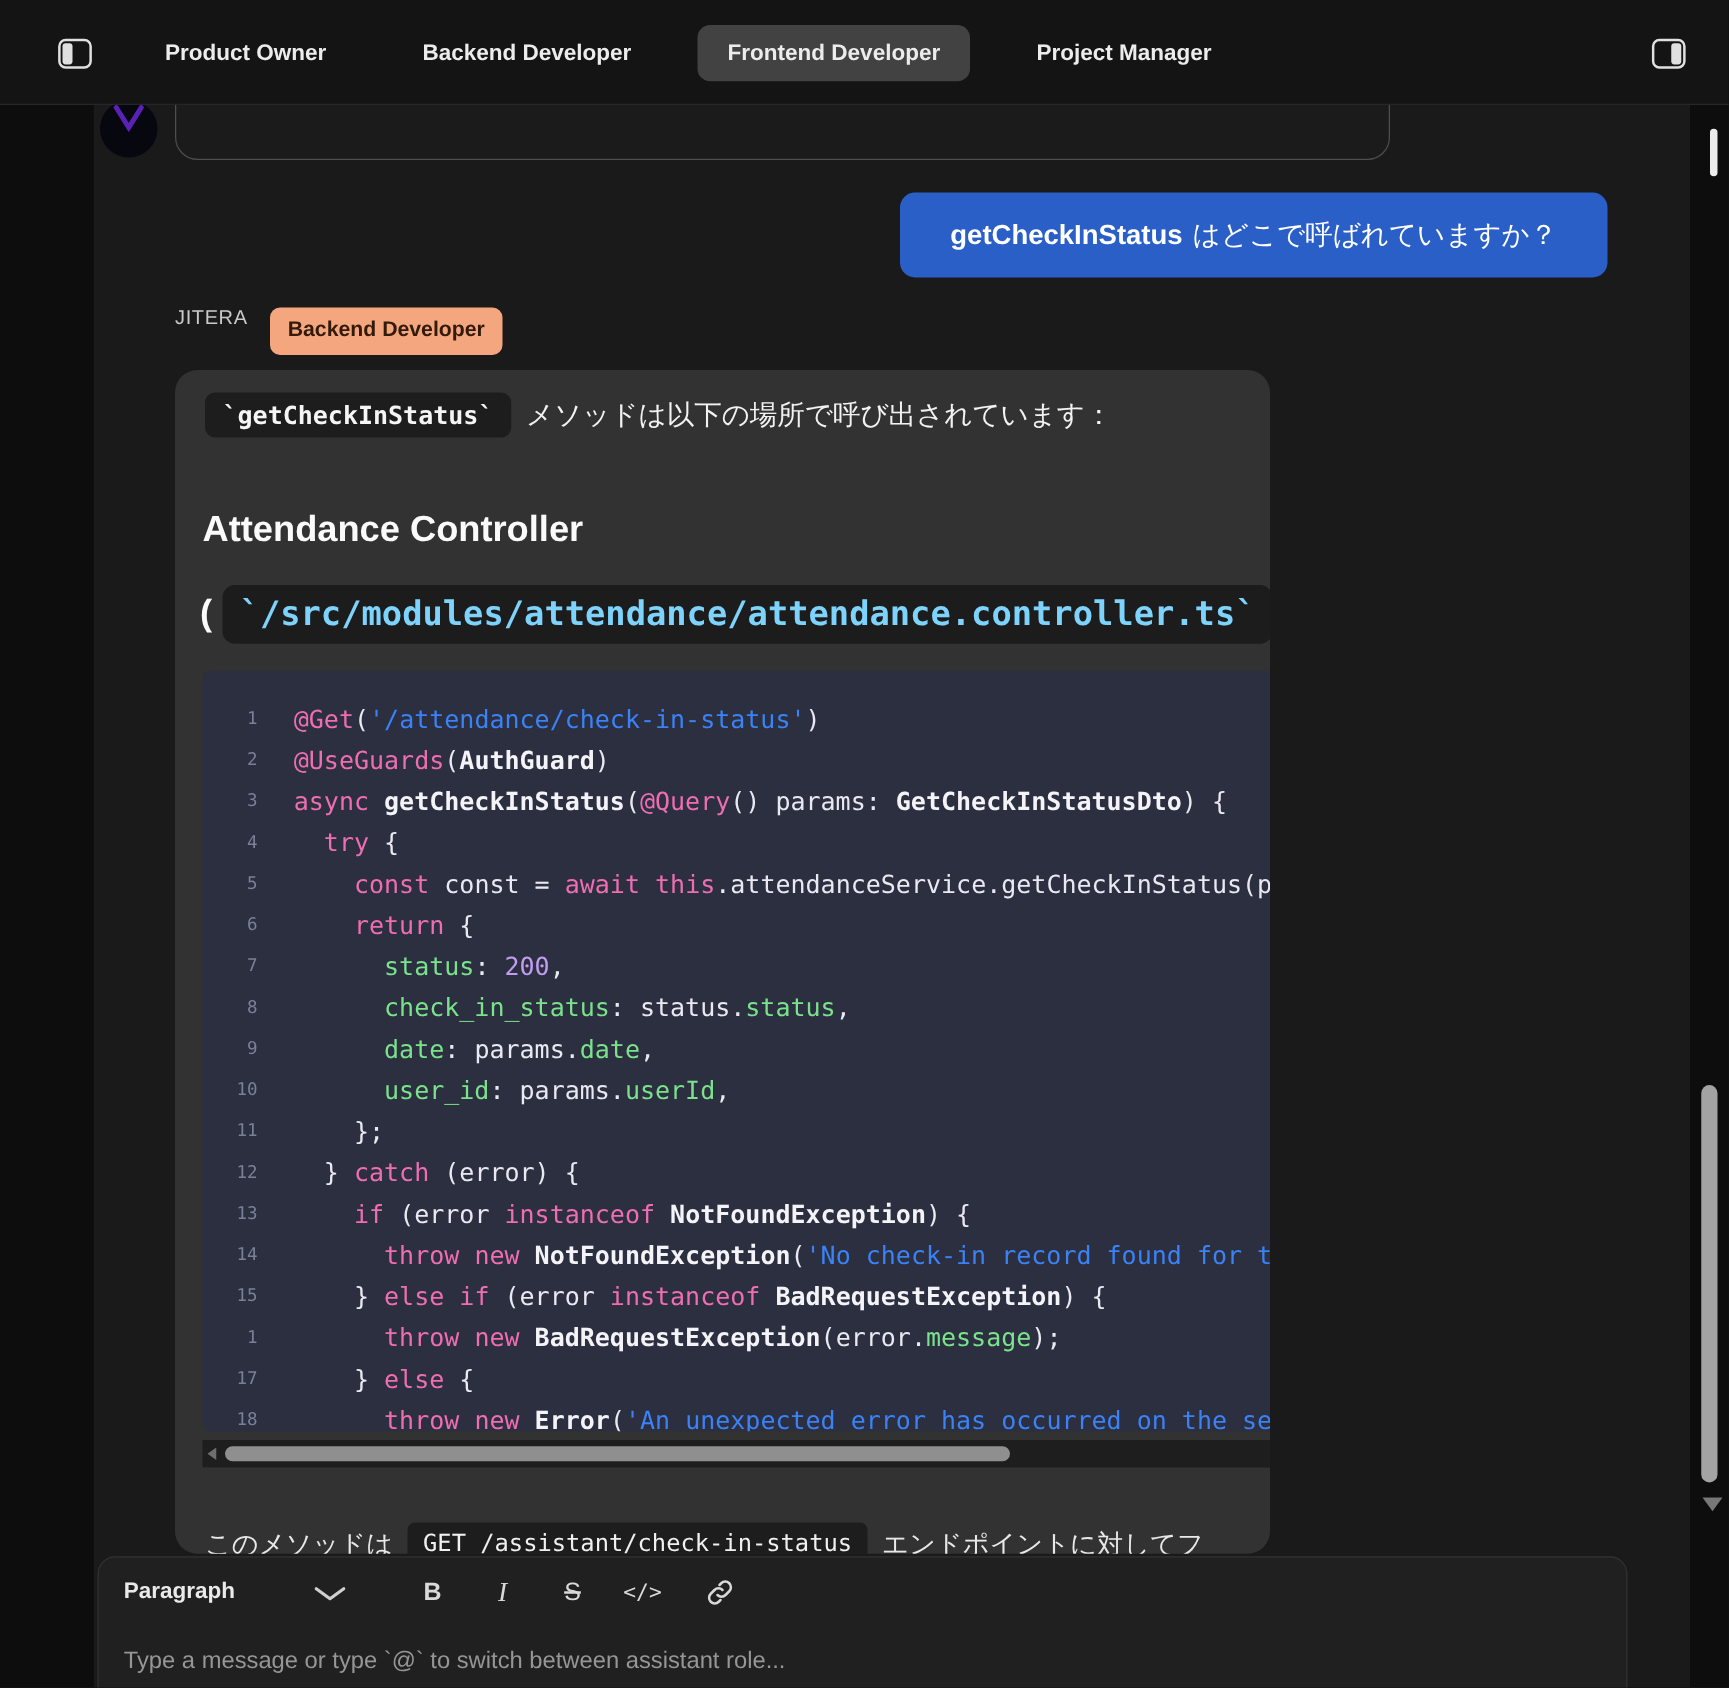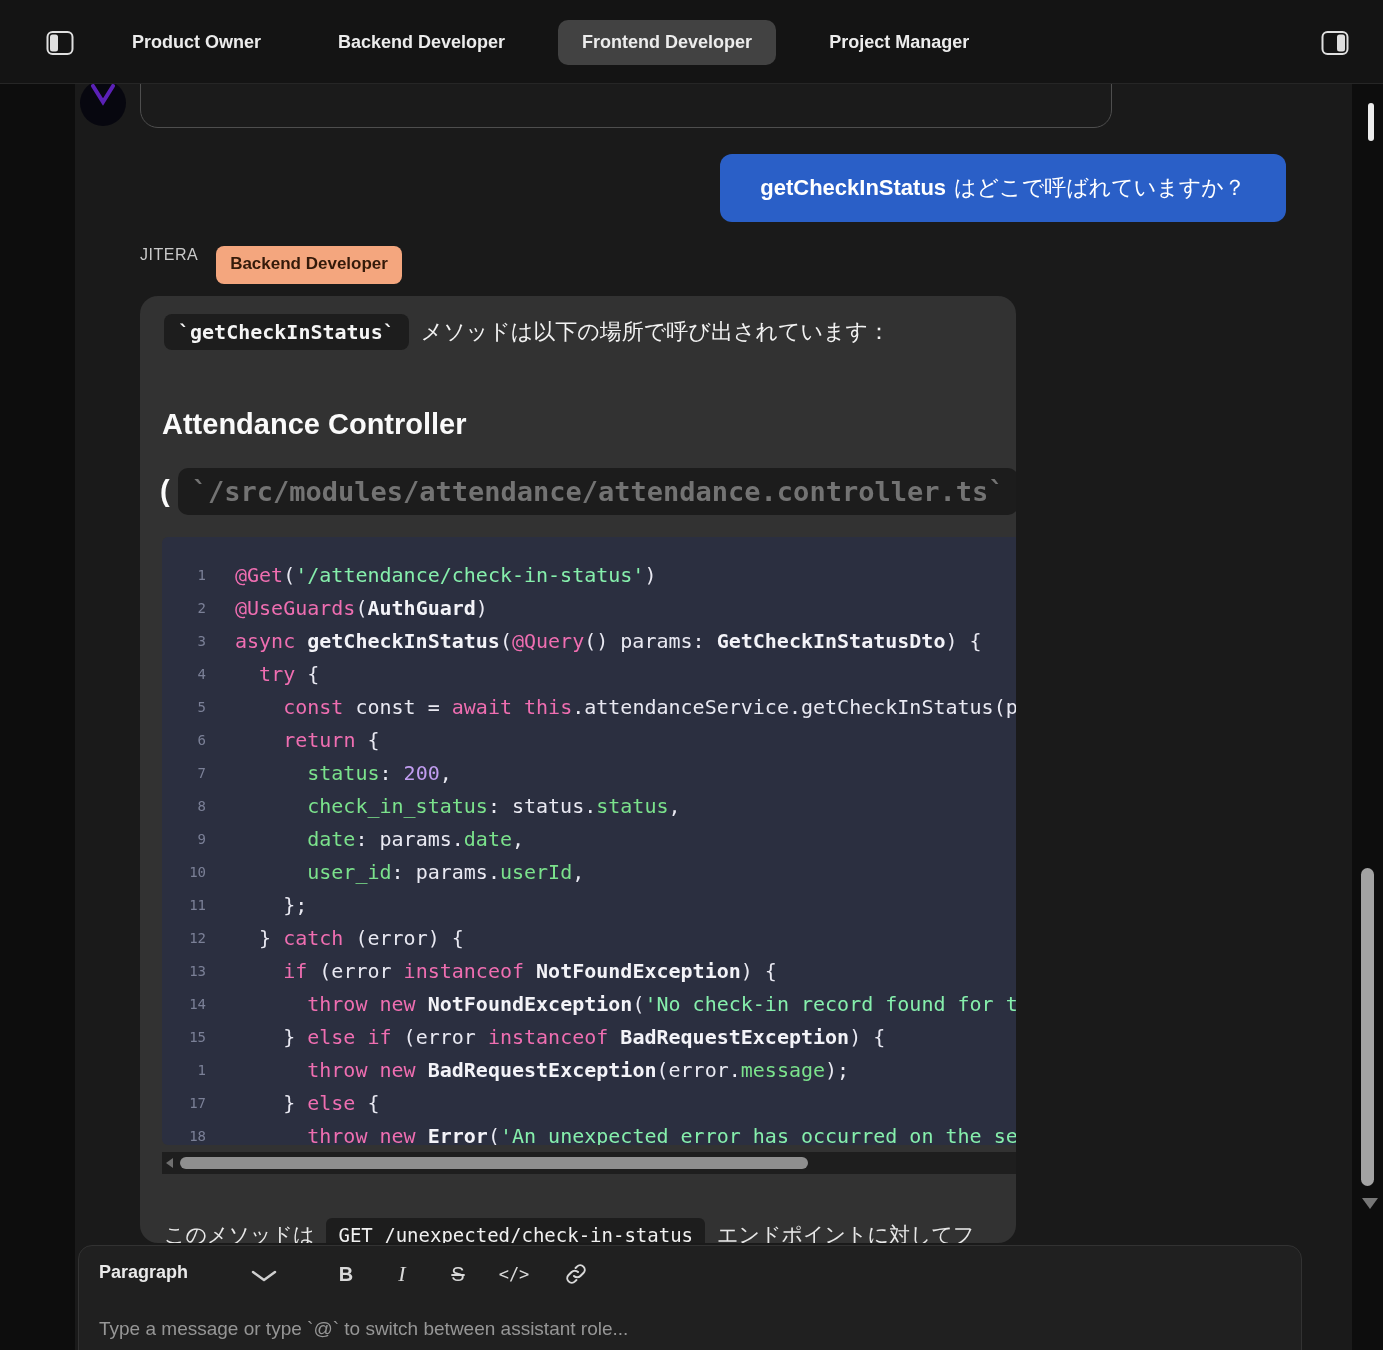--- a/index.html
+++ b/index.html
@@ -60,35 +60,35 @@
     background:#323232; border-radius:18px; z-index:4; overflow:hidden;
   }
   .intro-line { position:absolute; left:24px; top:18px; display:flex; align-items:center; gap:12px; font-size:22px; color:#f2f2f2; white-space:nowrap; }
   .inline-chip {
     background:#1d1d1d; border-radius:8px; padding:6px 14px; color:#f5f5f5;
     font-family:"DejaVu Sans Mono", monospace; font-size:20px; font-weight:600;
   }
   .msg-heading { position:absolute; left:22px; top:112px; font-size:29px; font-weight:800; color:#fafafa; }
   .path-line { position:absolute; left:20px; top:172px; display:flex; align-items:center; gap:8px; font-size:29px; font-weight:800; color:#fafafa; white-space:nowrap; }
   .path-chip {
-    background:#1c1c1c; border-radius:10px; padding:8px 14px; color:#737373;
+    background:#1c1c1c; border-radius:10px; padding:8px 14px; color:#7dd3fc;
     font-family:"DejaVu Sans Mono", monospace; font-size:27px; font-weight:700;
   }
 
   
   .code-bg {
     position:absolute; left:22px; top:241px; width:896px; height:608px;
     background:#2b2f40; border-radius:6px; overflow:hidden; padding-top:22px;
   }
   .code-line { display:flex; height:33px; line-height:33px; white-space:pre; }
   .ln { flex:none; width:44px; text-align:right; color:#7b8097; font-size:14px; font-family:"DejaVu Sans Mono", monospace; }
   .lc { flex:none; padding-left:29px; font-size:20px; font-family:"DejaVu Sans Mono", monospace; }
   .tk-kw  { color:#ef6eb1; }
   .tk-dec { color:#ef6eb1; }
-  .tk-str { color:#86efac; }
+  .tk-str { color:#3b82f6; }
   .tk-prop{ color:#7be28c; }
   .tk-num { color:#c19df0; }
   .tk-pl  { color:#e9e9f2; }
   .tk-cls { color:#f3f3f8; font-weight:600; }
   .tk-fn  { color:#f3f3f8; font-weight:700; }
 
   .code-vscroll { position:absolute; left:918px; top:241px; width:18px; height:608px; background:#23232b; }
   .code-vthumb  { position:absolute; left:920.5px; top:244px; width:13px; height:586px; background:#b9bcc6; border-radius:6px; cursor:pointer; }
   .code-varrow  { position:absolute; left:922px; top:838px; width:0; height:0;
                   border-left:5px solid transparent; border-right:5px solid transparent; border-top:8px solid #2a2a33; }
@@ -213,21 +213,21 @@
   <div class="code-corner"></div>
 
   <div class="code-hscroll">
     <div class="h-arrow-left"></div>
     <div class="code-hthumb"></div>
     <div class="h-arrow-right"></div>
   </div>
 
   <div class="partial-row">
     <span>このメソッドは</span>
-    <span class="partial-chip">GET /unexpected/check-in-status</span>
+    <span class="partial-chip">GET /assistant/check-in-status</span>
     <span>エンドポイントに対してフ</span>
   </div>
 </div>
 
 <div class="editor">
   <div class="fmt-label">Paragraph</div>
   <div class="fmt-chevron">
     <svg width="26" height="12" viewBox="0 0 26 12">
       <polyline points="2,2 13,10 24,2" fill="none" stroke="#cfcfcf" stroke-width="2.5" stroke-linecap="round" stroke-linejoin="round"></polyline>
     </svg>

